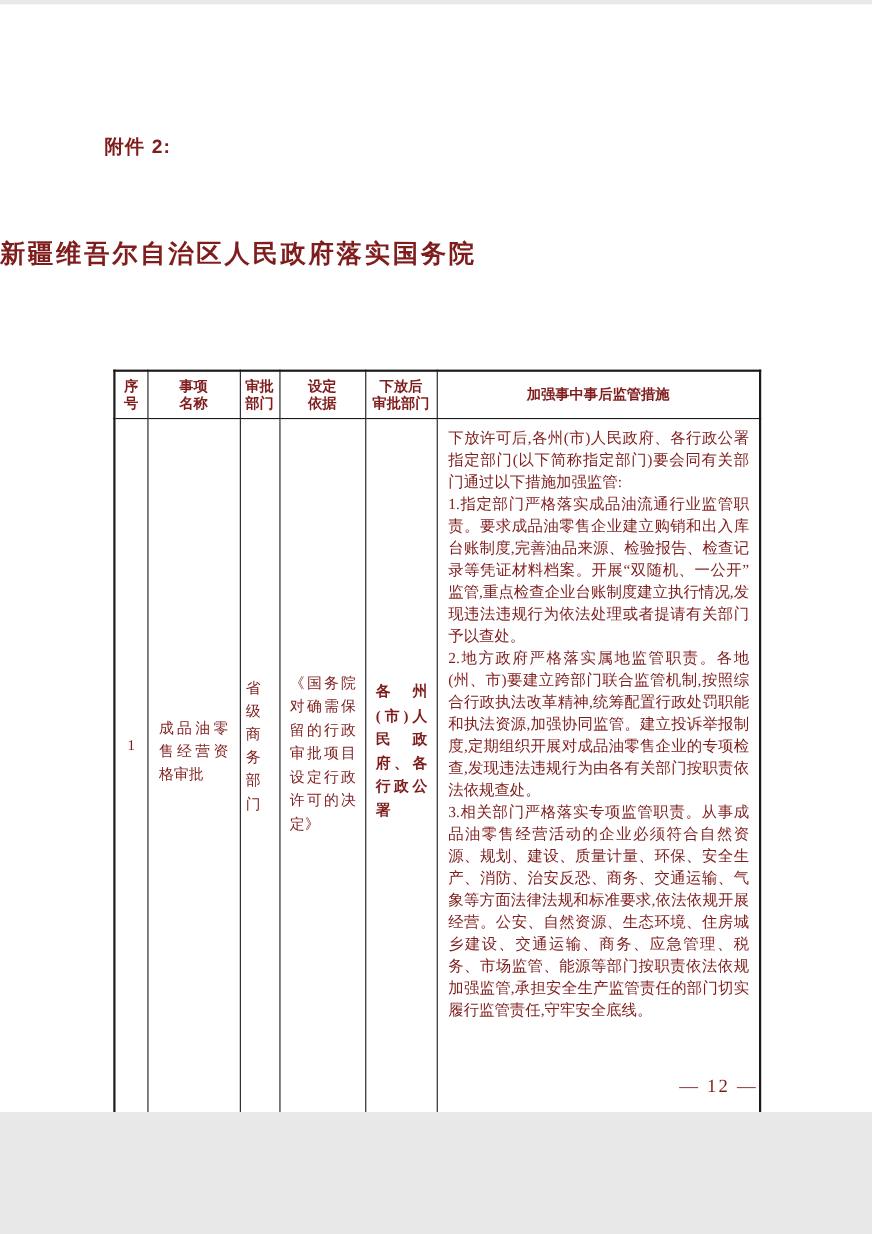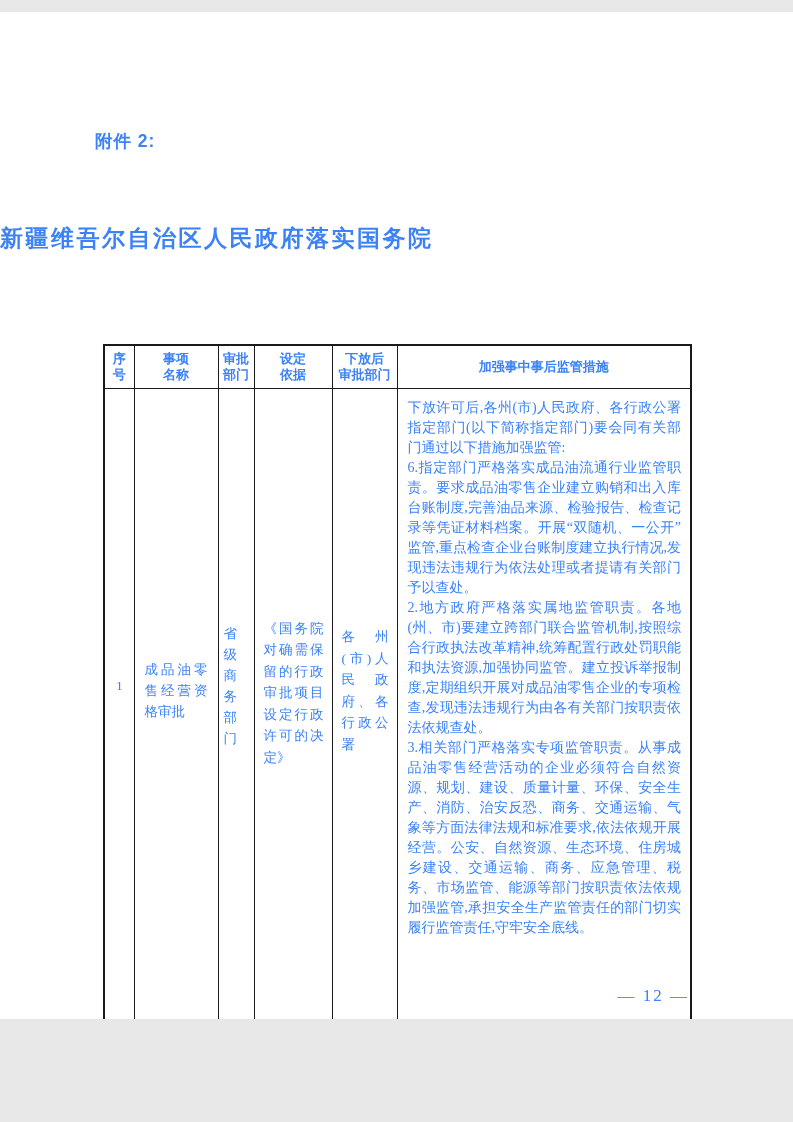--- a/index.html
+++ b/index.html
@@ -4,24 +4,24 @@
 <style>
   html, body {
     margin: 0;
     padding: 0;
     background: #e8e8e8;
   }
   .page {
     position: relative;
     width: 793px;
     height: 1007px;
-    margin: 12px auto;
+    margin: 4px auto;
     background: #ffffff;
     overflow: hidden;
-    color: #3b82f6;
+    color: #7f1d1d;
     font-family: "Liberation Serif", serif;
   }
   .attachment-label {
     position: absolute;
     left: 95px;
     top: 117px;
     font-size: 17.5px;
     font-weight: bold;
     font-family: "Liberation Sans", sans-serif;
     letter-spacing: 1px;
@@ -74,21 +74,21 @@
     text-align: justify;
     text-justify: inter-character;
   }
   td.cell-seq {
     text-align: center;
     padding-left: 1px;
     padding-right: 1px;
   }
   td.cell-item-name   { padding: 0 10px 70px 10px; }
   td.cell-basis       { padding: 5px 8px 70px 9px; line-height: 21.5px; }
-  td.cell-post-dept   { padding: 0 8px 70px 9px; line-height: 21.5px; }
+  td.cell-post-dept   { padding: 0 8px 70px 9px; line-height: 21.5px; font-weight: bold; }
   td.cell-measures {
     vertical-align: top;
     padding: 9px 9px 6px 10px;
     font-size: 14px;
     line-height: 20px;
     text-align: justify;
     text-justify: inter-character;
   }
   td.cell-measures p {
     margin: 0;
@@ -158,21 +158,21 @@
     </thead>
     <tbody>
       <tr>
         <td class="body-cell cell-seq">1</td>
         <td class="body-cell cell-item-name">成品油零售经营资格审批</td>
         <td class="body-cell cell-dept">省级商务部门</td>
         <td class="body-cell cell-basis">《国务院对确需保留的行政审批项目设定行政许可的决定》</td>
         <td class="body-cell cell-post-dept">各州(市)人民政府、各行政公署</td>
         <td class="cell-measures">
           <p>下放许可后,各州(市)人民政府、各行政公署指定部门(以下简称指定部门)要会同有关部门通过以下措施加强监管:</p>
-          <p>6.指定部门严格落实成品油流通行业监管职责。要求成品油零售企业建立购销和出入库台账制度,完善油品来源、检验报告、检查记录等凭证材料档案。开展“双随机、一公开”监管,重点检查企业台账制度建立执行情况,发现违法违规行为依法处理或者提请有关部门予以查处。</p>
+          <p>1.指定部门严格落实成品油流通行业监管职责。要求成品油零售企业建立购销和出入库台账制度,完善油品来源、检验报告、检查记录等凭证材料档案。开展“双随机、一公开”监管,重点检查企业台账制度建立执行情况,发现违法违规行为依法处理或者提请有关部门予以查处。</p>
           <p>2.地方政府严格落实属地监管职责。各地(州、市)要建立跨部门联合监管机制,按照综合行政执法改革精神,统筹配置行政处罚职能和执法资源,加强协同监管。建立投诉举报制度,定期组织开展对成品油零售企业的专项检查,发现违法违规行为由各有关部门按职责依法依规查处。</p>
           <p>3.相关部门严格落实专项监管职责。从事成品油零售经营活动的企业必须符合自然资源、规划、建设、质量计量、环保、安全生产、消防、治安反恐、商务、交通运输、气象等方面法律法规和标准要求,依法依规开展经营。公安、自然资源、生态环境、住房城乡建设、交通运输、商务、应急管理、税务、市场监管、能源等部门按职责依法依规加强监管,承担安全生产监管责任的部门切实履行监管责任,守牢安全底线。</p>
         </td>
       </tr>
     </tbody>
   </table>
 
   <div class="page-number">— 12 —</div>
 
 </div>

